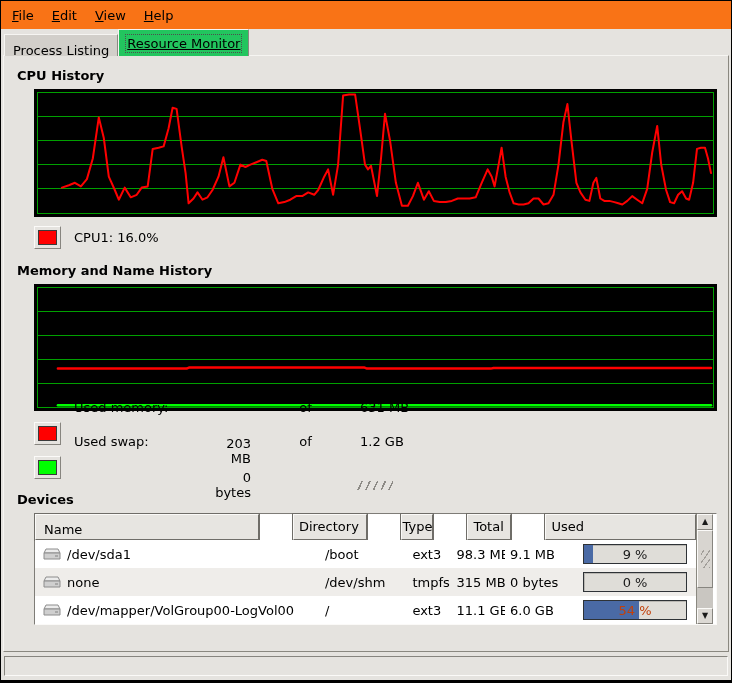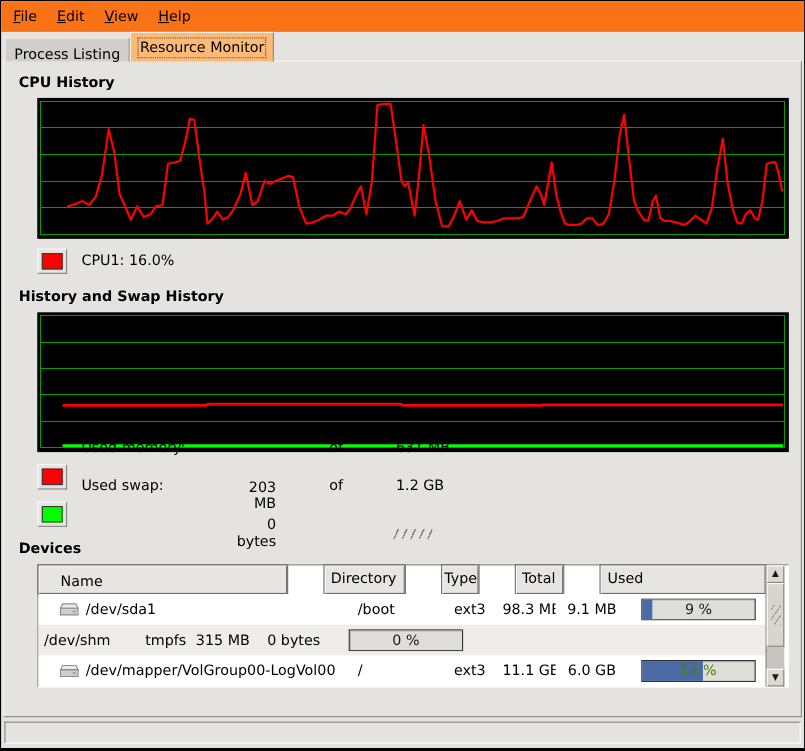--- a/index.html
+++ b/index.html
@@ -18,22 +18,22 @@
   .menu-item::first-letter { text-decoration:underline; }
 
   
   .tabrow { height:27px; display:flex; align-items:flex-end; padding-left:3px; position:relative; z-index:2; }
   .tab { padding:8px 8px 4px 8px; border:1px solid #8a8880; border-bottom:none; }
   .tab.inactive {
     background:#d2cfca; height:22px;
     border-top-color:#f6f5f2; border-left-color:#f6f5f2;
   }
   .tab.active {
-    background:#fdba74; height:27px; padding-top:6px;
-    border-top-color:#f6f5f2; border-left-color:#f6f5f2; position:relative;
+    background:#22c55e; height:27px; padding-top:6px;
+    border-top-color:#f6f5f2; border-left-color:#f6f5f2; position:relative;text-decoration:underline;
   }
   .tab.active .focusbox { outline:1px dotted #4d4d4d; outline-offset:1px; }
 
   
   .page {
     position:relative; z-index:1;
     margin:-1px 2px 0 2px; height:597px; background:#e5e3df;
     border:1px solid #8a8880; border-top-color:#f6f5f2; border-left-color:#f6f5f2;
     padding:12px 13px 0 30px;
   }
@@ -71,36 +71,36 @@
   .th {
     background:#e7e5e1; border:1px solid #6f6d68;
     border-top-color:#fbfaf8; border-left-color:#fbfaf8;
     outline:1px solid #6f6d68; outline-offset:0;
     padding:4px 5px 0 5px; overflow:hidden; white-space:nowrap;
   }
   .th + .th { border-left-color:#fbfaf8;margin-left:34px; }
   .trow { display:flex; height:28px; align-items:center; background:#fff; }
   .trow.alt { background:#efedea; }
   .cell { overflow:hidden; white-space:nowrap; padding:0 5px; }
-  .c-name { width:300px; display:flex; align-items:center; padding-left:19px; }
+  .c-name { width:300px; display:flex; align-items:center; padding-left:8px; }
   .c-name svg { margin-right:6px; flex:none; }
   .c-dir  { width:96px; }
   .c-type { width:42px; padding-left:1px; }
   .c-total{ width:56px; padding-right:4px; }
   .c-used { width:201px; display:flex; align-items:center; }
-  .c-used .used-text { flex:1; text-align:center; padding-right:17px; }
+  .c-used .used-text { flex:1; text-align:left; padding-right:17px; }
   .pbar {
     width:104px; height:20px; margin-right:4px; position:relative;
     background:#dfddd8; border:1px solid #2e3236;
     box-shadow:inset 1px 1px 0 #b9b7b2;
   }
   .pbar .fill { position:absolute; left:0; top:0; bottom:0; background:#4a6aa5; }
   .pbar .ptext { position:absolute; inset:0; text-align:center; line-height:19px; font-size:13px; }
   .ptext.dark { color:#1a1a1a; }
-  .ptext.light { color:#4d7c0f; }
+  .ptext.light { color:#c2410c; }
 
   
   .vscrollbar { width:17px; background:#c9c6c1; border-left:1px solid #8a8880; display:flex; flex-direction:column; }
   .sb-btn {
     height:16px; background:#dcd9d4; border:1px solid;
     border-color:#fbfaf8 #87857f #87857f #fbfaf8;
     display:flex; align-items:center; justify-content:center;
     font-size:8px; color:#1a1a1a; line-height:1;
   }
   .sb-thumb {
@@ -153,21 +153,21 @@
         <polyline points="27.9,98.6 34.9,96.2 40.9,93.8 46.9,97.4 52.9,90.1 58.8,69.5 64.8,28.4 69.8,49.0 74.8,87.7 80.8,101.0 84.8,110.7 90.7,98.6 96.7,108.3 102.7,105.8 107.7,98.6 113.7,97.4 118.7,59.9 124.6,58.7 129.6,57.4 134.6,39.3 138.6,18.7 142.6,19.9 147.6,57.4 151.6,84.1 154.6,114.3 159.5,109.5 163.5,103.4 168.5,110.7 173.5,108.3 178.5,101.0 184.5,87.7 189.4,68.3 195.4,97.4 200.4,93.8 206.4,75.6 211.4,78.0 216.4,75.6 222.4,73.2 228.3,70.8 232.3,72.0 238.3,99.8 244.3,114.3 250.3,113.1 256.3,110.7 262.2,107.1 268.2,107.1 274.2,103.4 280.2,105.8 284.2,101.0 290.2,87.7 294.1,80.4 299.1,105.8 304.1,75.6 309.1,6.6 315.1,5.4 321.1,5.4 326.0,39.3 331.0,75.6 334.0,80.4 337.0,76.8 343.0,107.1 347.0,69.5 351.0,24.8 356.0,51.4 361.9,93.8 367.9,116.7 373.9,116.7 378.9,107.1 383.9,93.8 389.9,110.7 394.8,102.2 399.8,111.9 405.8,113.1 411.8,113.1 417.8,111.9 423.8,109.5 429.7,109.5 435.7,109.5 441.7,108.3 447.7,93.8 453.7,80.4 457.7,87.7 460.6,97.4 464.6,75.6 467.6,58.7 471.6,87.7 475.6,103.4 479.6,114.3 484.6,115.5 489.6,115.5 494.5,114.3 499.5,109.5 504.5,109.5 509.5,115.5 514.5,114.3 519.5,105.8 524.5,75.6 529.4,33.3 533.4,15.1 537.4,51.4 542.4,93.8 546.4,103.4 551.4,110.7 555.4,111.9 559.4,93.8 562.3,88.9 566.3,109.5 570.3,111.9 575.3,111.9 580.3,113.1 584.3,114.3 588.3,115.5 593.3,111.9 598.2,107.1 603.2,110.7 608.2,114.3 613.2,99.8 618.2,63.5 623.2,36.9 627.2,75.6 632.1,101.0 636.1,113.1 640.1,114.3 644.1,105.8 648.1,102.2 652.1,109.5 655.1,110.7 659.1,93.8 663.0,59.9 667.0,58.7 671.0,58.7 674.0,69.5 677.0,84.1" fill="none" stroke="#ff0000" stroke-width="2" stroke-linejoin="round" stroke-linecap="round"></polyline>
       </svg>
 
     <div class="legend-row">
       <span class="swatch">
           <span class="swatch-inner" id="cpu-swatch" style="background: rgb(255, 0, 0);"></span>
         </span>
       <span>CPU1: 16.0%</span>
     </div>
 
-    <div class="section-title" style="margin-top:14px">History and Swap History</div>
+    <div class="section-title" style="margin-top:14px">Memory and Name History</div>
     <svg id="mem-chart" class="chart" width="683" height="127">
         <rect x="0" y="0" width="683" height="127" fill="#000000"></rect>
         <rect x="3" y="3" width="676" height="120" fill="none" stroke="#00a000" stroke-width="1" shape-rendering="crispEdges"></rect>
         <line x1="3" y1="99" x2="679" y2="99" stroke="#00a000" stroke-width="1" shape-rendering="crispEdges"></line>
         <line x1="3" y1="75" x2="679" y2="75" stroke="#00a000" stroke-width="1" shape-rendering="crispEdges"></line>
         <line x1="3" y1="51" x2="679" y2="51" stroke="#00a000" stroke-width="1" shape-rendering="crispEdges"></line>
         <line x1="3" y1="27" x2="679" y2="27" stroke="#00a000" stroke-width="1" shape-rendering="crispEdges"></line>
         <polyline points="23.9,84.6 152.6,84.6 155.5,83.4 330.0,83.4 333.0,84.6 456.7,84.6 459.6,84.0 677.0,84.0" fill="none" stroke="#ff0000" stroke-width="2.5" stroke-linejoin="round" stroke-linecap="round"></polyline>
         <polyline points="23.9,121.2 677.0,121.2" fill="none" stroke="#00ff00" stroke-width="2.5" stroke-linejoin="round" stroke-linecap="round"></polyline>
       </svg>
@@ -223,20 +223,28 @@
               <div class="cell c-total">98.3 MB</div>
               <div class="cell c-used">
                 <span class="used-text">9.1 MB</span>
                 <span class="pbar">
                   <span class="fill" style="width: 9%; background: rgb(74, 106, 165);"></span>
                   <span class="ptext dark">9 %</span>
                 </span>
               </div>
             </div>
             <div class="trow alt">
+              <div class="cell c-name">
+                <svg width="18" height="13" viewBox="0 0 18 13">
+                  <polygon points="3,1 15,1 17,5 1,5" fill="#ececec" stroke="#8c8c8c" stroke-width="1"></polygon>
+                  <polygon points="1,5 17,5 17,11 1,11" fill="#cfcfcf" stroke="#8c8c8c" stroke-width="1"></polygon>
+                  <rect x="12" y="7" width="3" height="2" fill="#a8a8a8"></rect>
+                </svg>
+                <span>none</span>
+              </div>
               <div class="cell c-dir">/dev/shm</div>
               <div class="cell c-type">tmpfs</div>
               <div class="cell c-total">315 MB</div>
               <div class="cell c-used">
                 <span class="used-text">0 bytes</span>
                 <span class="pbar">
                   <span class="fill" style="width: 0%; background: rgb(74, 106, 165);"></span>
                   <span class="ptext dark">0 %</span>
                 </span>
               </div>

